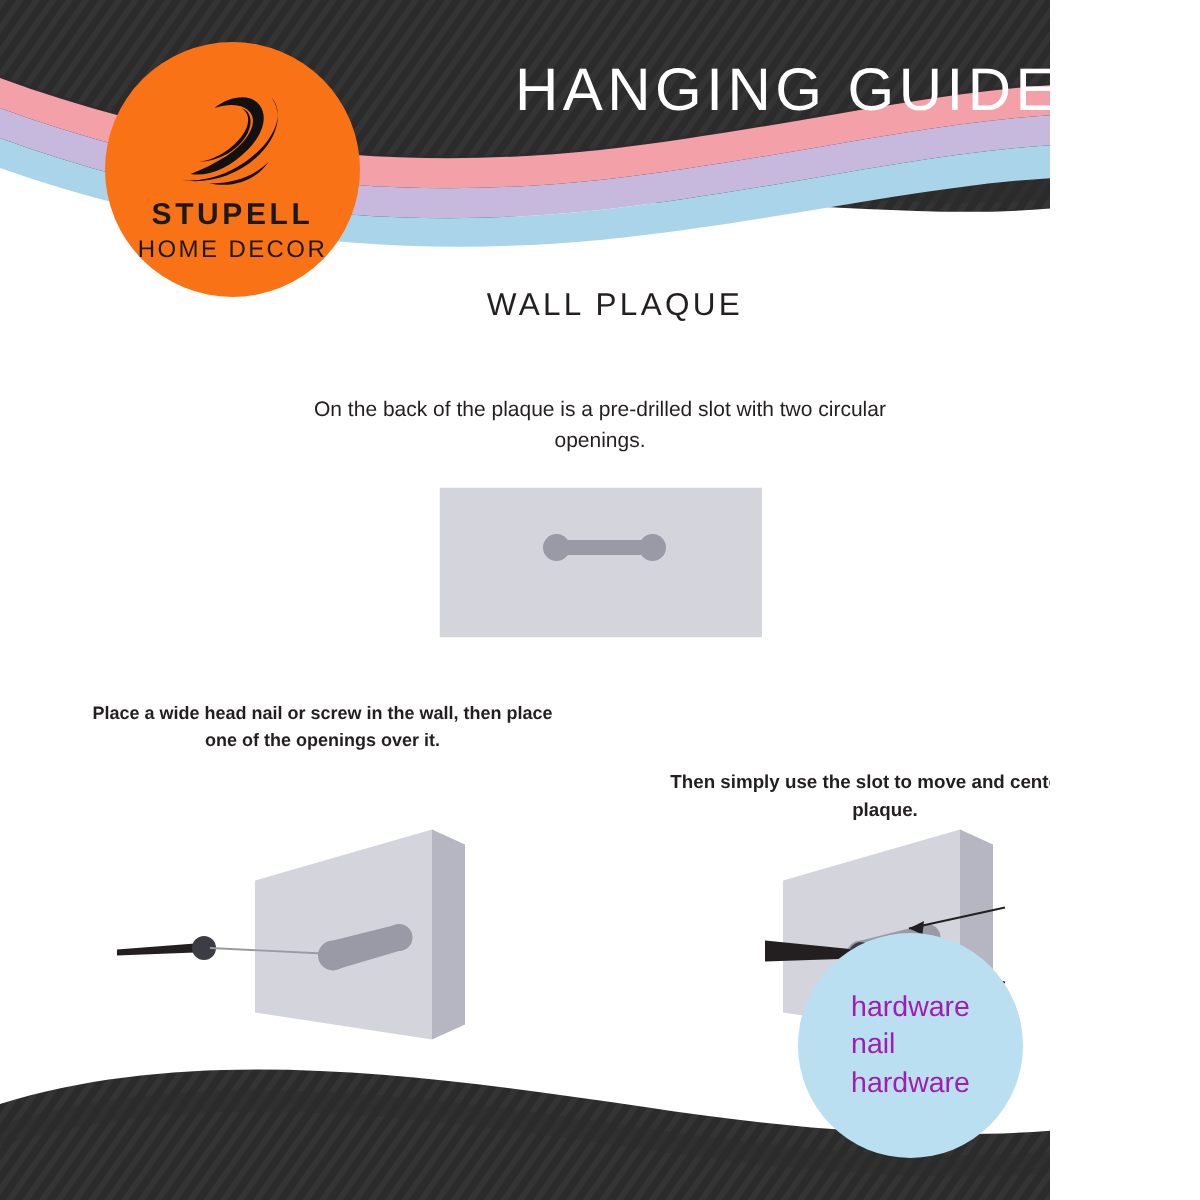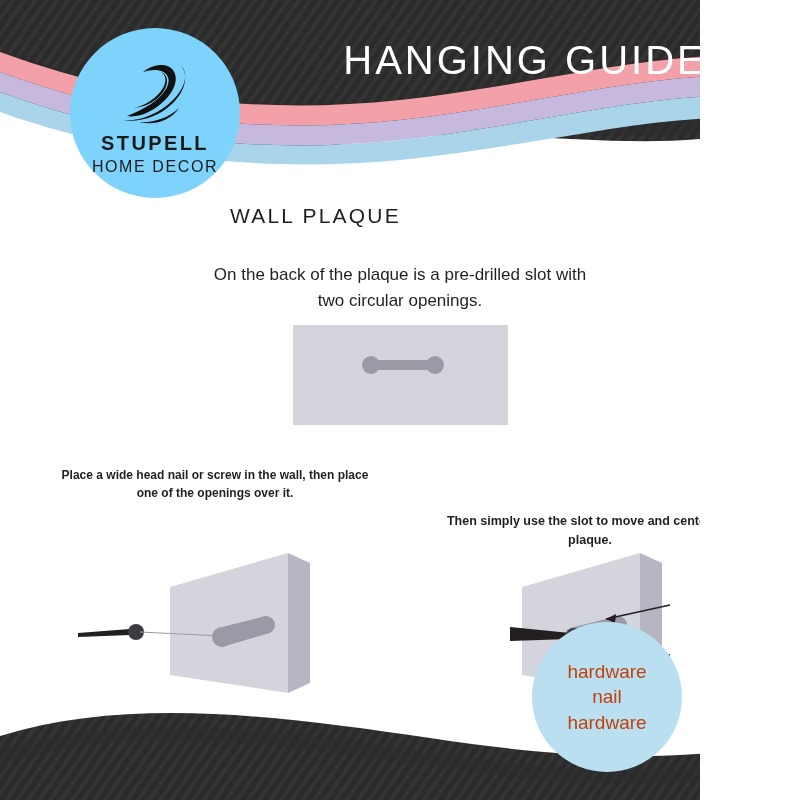--- a/index.html
+++ b/index.html
@@ -25,21 +25,21 @@
     overflow: hidden;
   }
   .header-svg { display:block; }
 
   
   .logo-circle {
     position: absolute;
     left: 70px; top: 28px;
     width: 170px; height: 170px;
     border-radius: 50%;
-    background: #7dd3fc;
+    background: #f97316;
     z-index: 5;
   }
   .logo-inner {
     position: absolute;
     left: 0; top: 0; right: 0; bottom: 0;
     display: flex;
     flex-direction: column;
     align-items: center;
     justify-content: center;
   }
@@ -65,34 +65,35 @@
     width: 470px;
     text-align: center;
     color: #ffffff;
     font-size: 40px;
     letter-spacing: 3px;
     font-weight: normal;
     z-index: 6;
   }
   .sub-title {
     position: absolute;
-    left: 230px; top: 204px;
+    left: 230px; top: 192px;
     width: 360px;
+    text-align: center;
     font-size: 21px;
     letter-spacing: 2.2px;
     color: #231f20;
   }
 
   
   .step1-text {
     position: absolute;
     left: 200px; top: 262px;
     width: 400px;
     text-align: center;
-    font-size: 17px;
+    font-size: 14px;
     line-height: 1.5;
     color: #231f20;
   }
   .step2-text {
     position: absolute;
     left: 55px; top: 466px;
     width: 320px;
     text-align: center;
     font-size: 12px;
     font-weight: bold;
@@ -123,24 +124,24 @@
     right: 18px; bottom: 28px;
     width: 150px; height: 150px;
     border-radius: 50%;
     background: #b9dff0;
     display: flex;
     align-items: center;
     justify-content: center;
     z-index: 7;
   }
   .badge-text {
-    text-align: center;
+    text-align: left;
     font-size: 19px;
     line-height: 1.35;
-    color: #c2410c;
+    color: #a21caf;
   }
 
   
   .footer-band {
     position: absolute;
     left: 0; bottom: 0;
     width: 800px; height: 120px;
     overflow: hidden;
   }
 </style>

